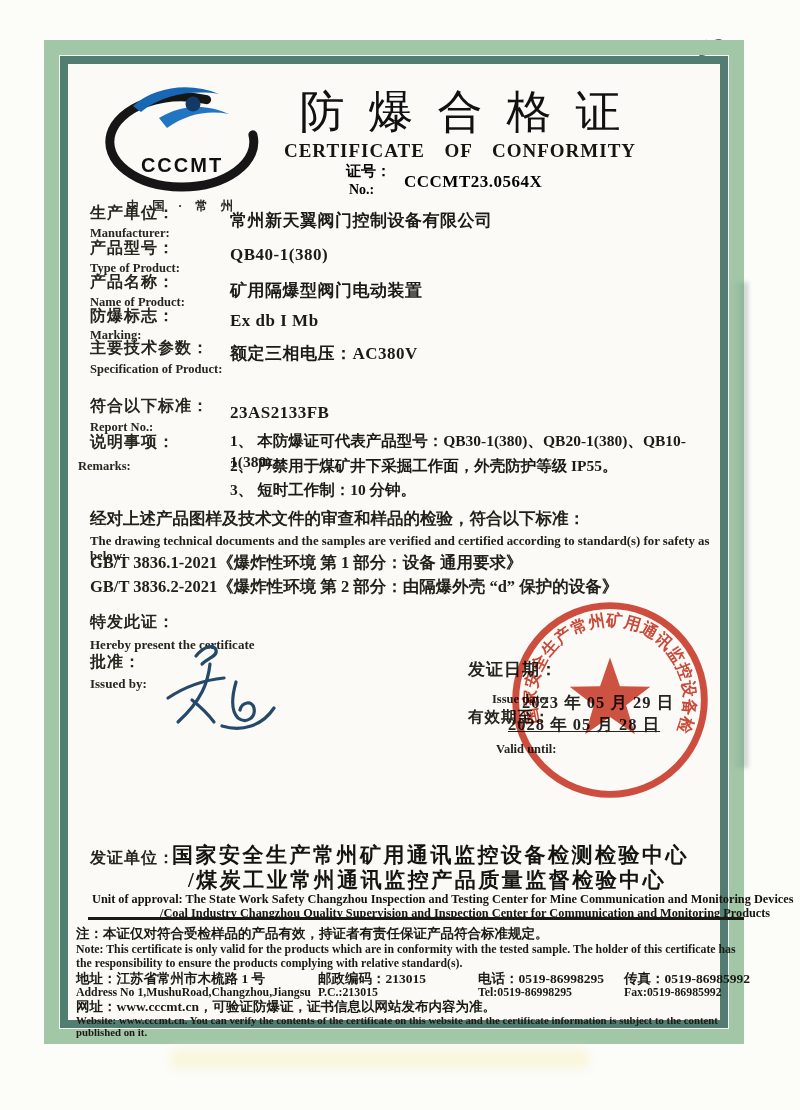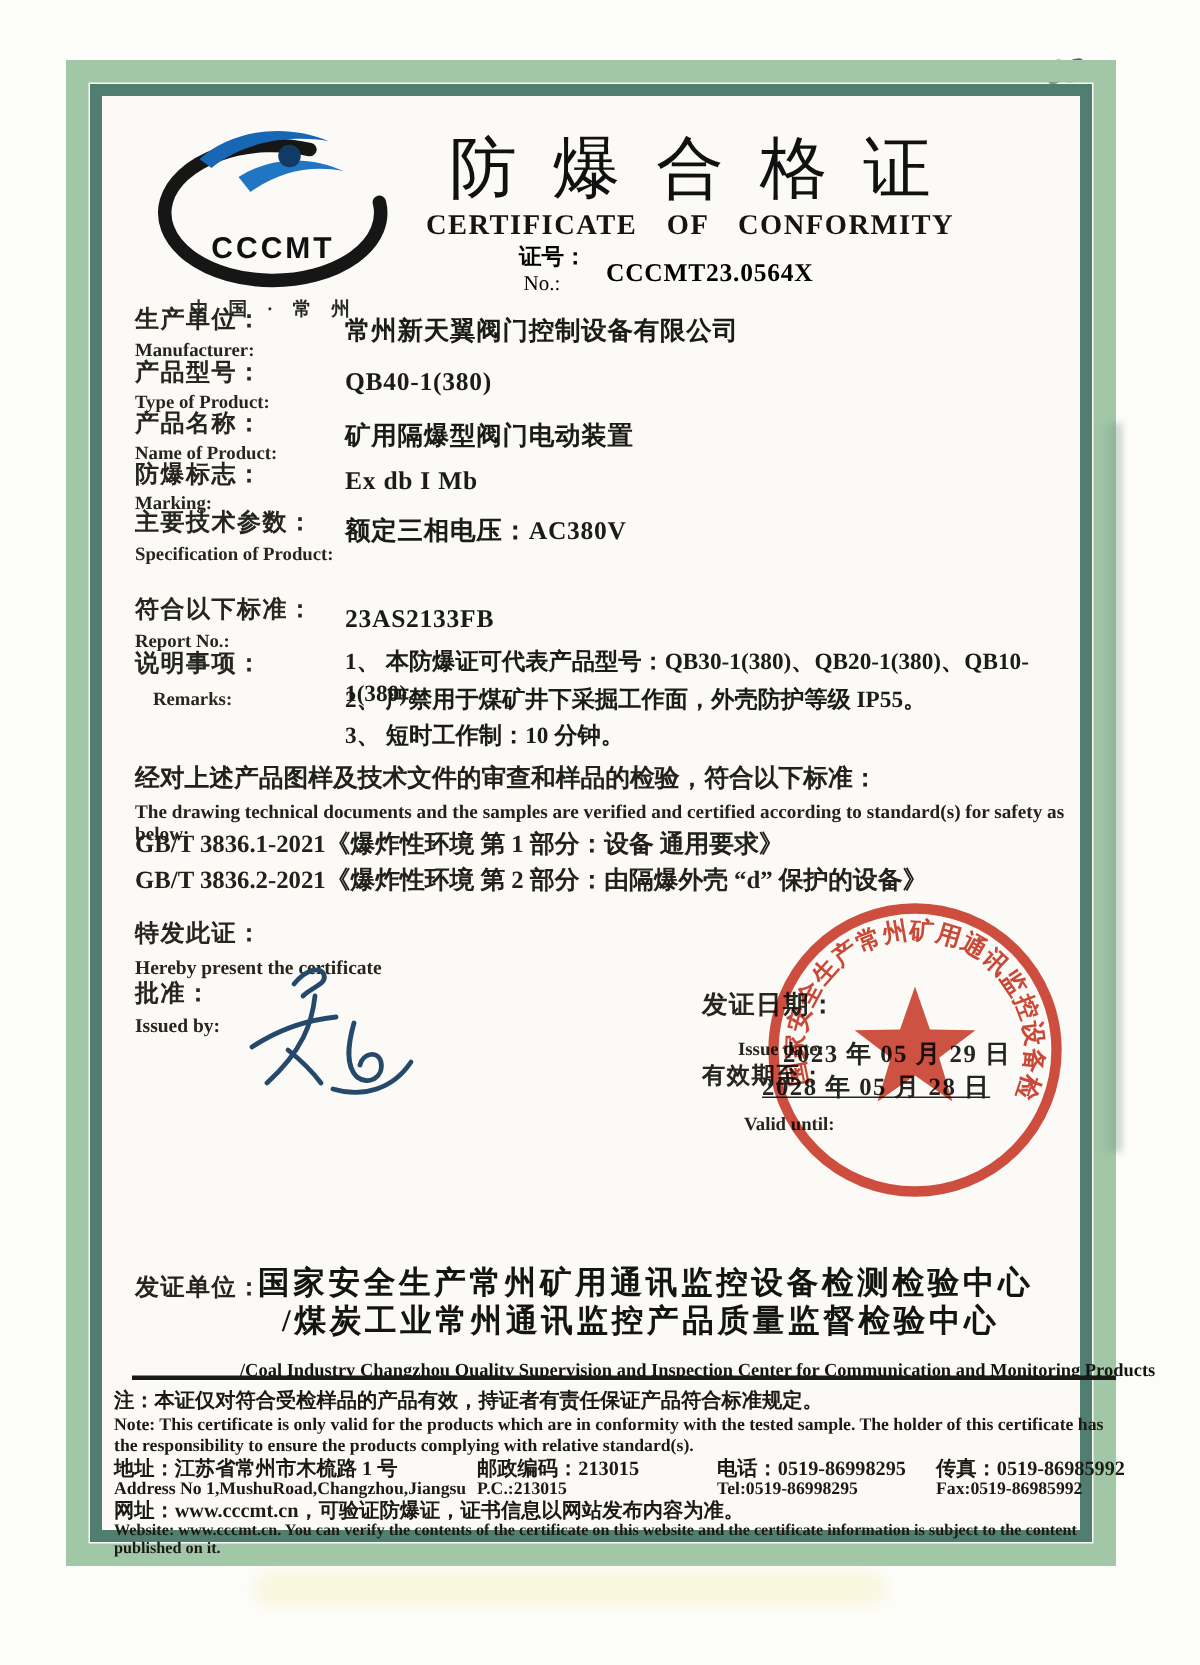--- a/index.html
+++ b/index.html
@@ -18,21 +18,21 @@
   .abs { position:absolute; }
   .cn-label { font-size:16px; font-weight:700; color:#26261f; letter-spacing:1px; }
   .en-label { font-size:12.5px; font-weight:700; color:#26261f; font-family:"Liberation Serif",serif; }
   .value    { font-size:17px; font-weight:600; color:#1c1c16; letter-spacing:.5px; }
 
   .title-cn { left:235px; top:82px; width:450px; text-align:center; font-size:45px; font-weight:500;
               color:#111; letter-spacing:24px; text-indent:24px; }
   .title-en { left:235px; top:140px; width:450px; text-align:center; font-size:19px; font-weight:700;
               color:#16160f; word-spacing:14px; letter-spacing:1px; }
   .certno-cn { left:346px; top:162px; font-size:15px; font-weight:700; }
-  .certno-en { left:349px; top:182px; font-size:14px; font-weight:400; }
+  .certno-en { left:349px; top:182px; font-size:14px; font-weight:700; }
   .certno    { left:404px; top:172px; font-size:17px; font-weight:700; letter-spacing:.5px; }
 
   .remark-line { font-size:15.5px; font-weight:600; color:#1c1c16; }
   .std-cn  { font-size:16.5px; font-weight:700; color:#22221b; }
   .std-en  { font-size:12.8px; font-weight:700; color:#22221b; }
 
   .approval-big { font-size:21px; font-weight:700; color:#141410; letter-spacing:2.5px; }
   .approval-en  { font-size:12.3px; font-weight:700; color:#141410; }
   .rule { left:88px; top:917px; width:656px; height:2.5px; background:#1b1b16; }
 
@@ -96,21 +96,21 @@
 
   <div class="abs cn-label" style="left:90px; top:338px;">主要技术参数：</div>
   <div class="abs en-label" style="left:90px; top:362px;">Specification of Product:</div>
   <div class="abs value" style="left:230px; top:342px;">额定三相电压：AC380V</div>
 
   <div class="abs cn-label" style="left:90px; top:396px;">符合以下标准：</div>
   <div class="abs en-label" style="left:90px; top:420px;">Report No.:</div>
   <div class="abs value" style="left:230px; top:403px;">23AS2133FB</div>
 
   <div class="abs cn-label" style="left:90px; top:432px;">说明事项：</div>
-  <div class="abs en-label" style="left:102px; top:459px;">Remarks:</div>
+  <div class="abs en-label" style="left:78px; top:459px;">Remarks:</div>
   <div class="abs remark-line" style="left:230px; top:431px; width:500px;">1、 本防爆证可代表产品型号：QB30-1(380)、QB20-1(380)、QB10-1(380)。</div>
   <div class="abs remark-line" style="left:230px; top:456px; width:500px;">2、 严禁用于煤矿井下采掘工作面，外壳防护等级 IP55。</div>
   <div class="abs remark-line" style="left:230px; top:480px; width:500px;">3、 短时工作制：10 分钟。</div>
 
   <div class="abs std-cn" style="left:90px; top:508px; width:640px;">经对上述产品图样及技术文件的审查和样品的检验，符合以下标准：</div>
   <div class="abs std-en" style="left:90px; top:534px; width:650px;">The drawing technical documents and the samples are verified and certified according to standard(s) for safety as below:</div>
   <div class="abs std-cn" style="left:90px; top:552px; width:640px;">GB/T 3836.1-2021《爆炸性环境 第 1 部分：设备 通用要求》</div>
   <div class="abs std-cn" style="left:90px; top:576px; width:640px;">GB/T 3836.2-2021《爆炸性环境 第 2 部分：由隔爆外壳 “d” 保护的设备》</div>
 
   <div class="abs cn-label" style="left:90px; top:612px;">特发此证：</div>
@@ -147,20 +147,21 @@
       <polygon points="100,60 109.4,87.1 138,87.6 115.2,104.9 123.5,132.4 100,116 76.5,132.4 84.8,104.9 62,87.6 90.6,87.1" fill="#c9311f" opacity="0.9"></polygon>
       <text font-family="Liberation Serif, serif" font-size="15.5" font-weight="bold" fill="#c9311f" letter-spacing="0.5" opacity="0.95">
         <textPath href="#stampArc" startOffset="1%">国家安全生产常州矿用通讯监控设备检测检验中心</textPath>
       </text>
     </svg>
   </div>
 
   <div class="abs cn-label" style="left:90px; top:848px; font-size:16px;">发证单位：</div>
   <div class="abs approval-big" style="left:172px; top:841px;">国家安全生产常州矿用通讯监控设备检测检验中心</div>
   <div class="abs approval-big" style="left:188px; top:866px;">/煤炭工业常州通讯监控产品质量监督检验中心</div>
+  <div class="abs approval-en" style="left:92px; top:892px;">Unit of approval: The State Work Safety Changzhou Inspection and Testing Center for Mine Communication and Monitoring Devices</div>
   <div class="abs approval-en" style="left:160px; top:906px;">/Coal Industry Changzhou Quality Supervision and Inspection Center for Communication and Monitoring Products</div>
   <div class="abs rule"></div>
 
   <div class="abs foot-cn" style="left:76px; top:925px; width:660px;">注：本证仅对符合受检样品的产品有效，持证者有责任保证产品符合标准规定。</div>
   <div class="abs foot-en" style="left:76px; top:942px; width:668px;">Note: This certificate is only valid for the products which are in conformity with the tested sample. The holder of this certificate has</div>
   <div class="abs foot-en" style="left:76px; top:956px; width:668px;">the responsibility to ensure the products complying with relative standard(s).</div>
 
   <div class="abs foot-cn" style="left:76px;  top:970px;">地址：江苏省常州市木梳路 1 号</div>
   <div class="abs foot-cn" style="left:318px; top:970px;">邮政编码：213015</div>
   <div class="abs foot-cn" style="left:478px; top:970px;">电话：0519-86998295</div>

